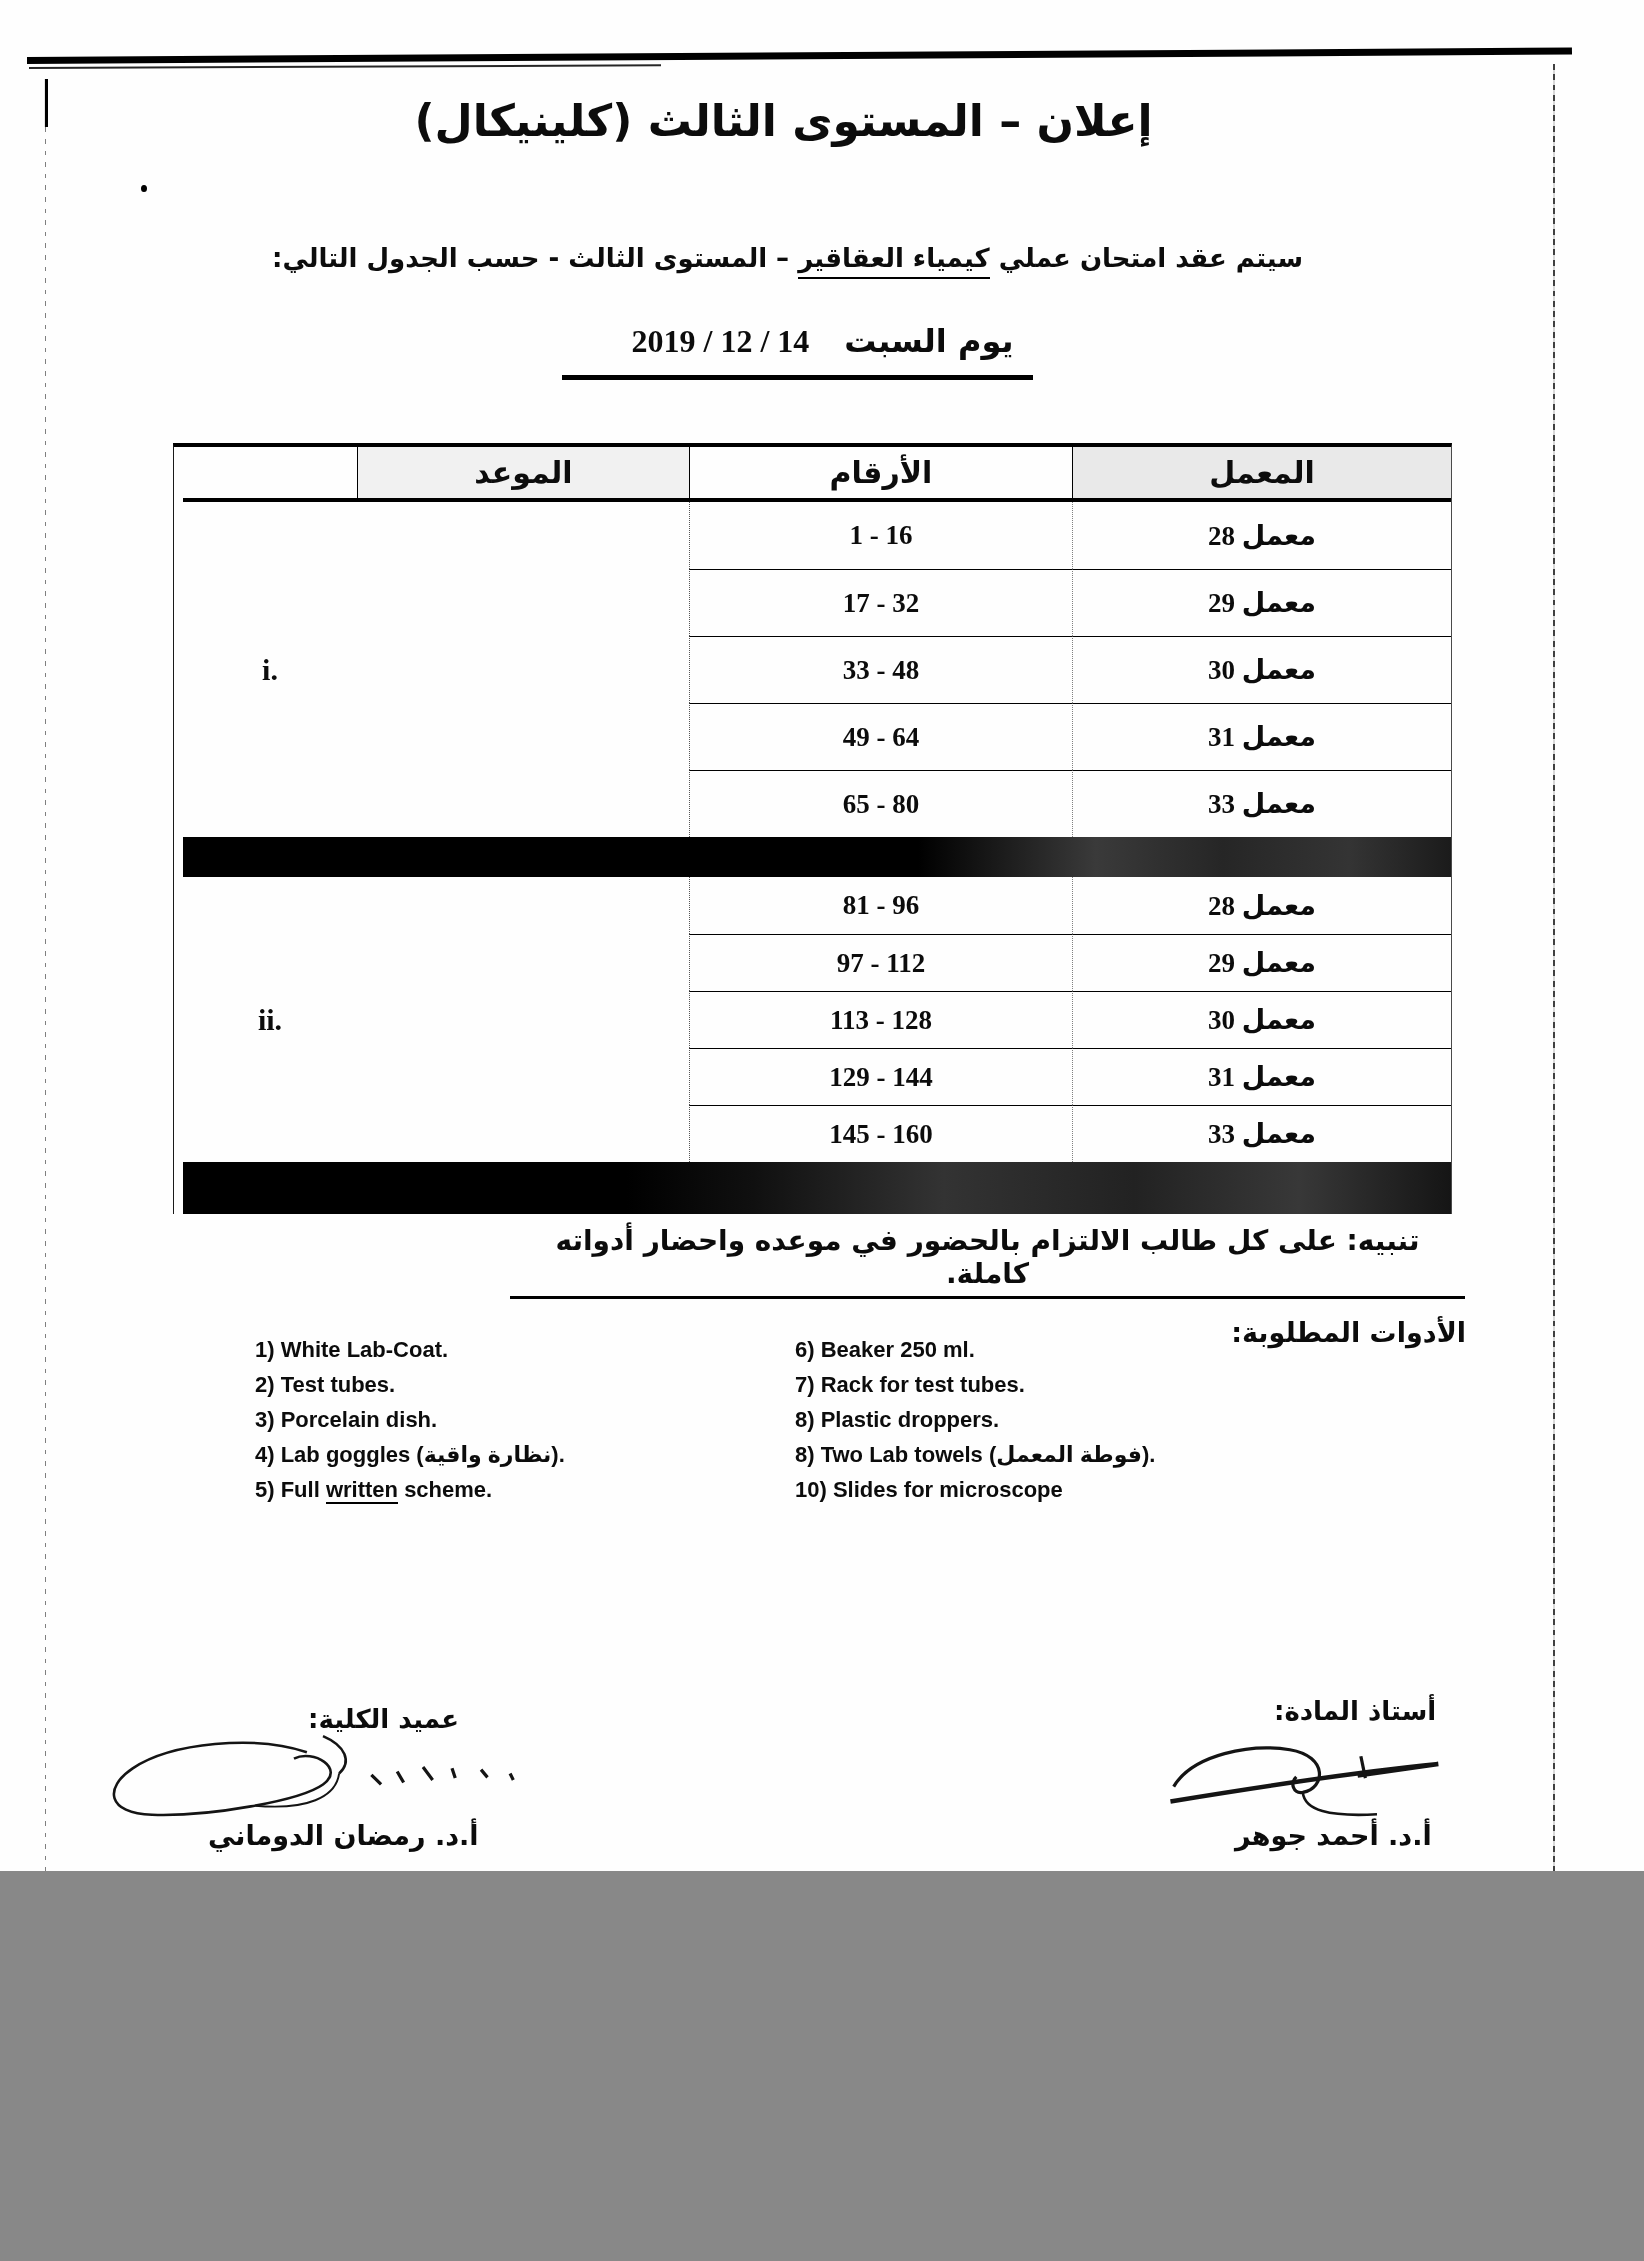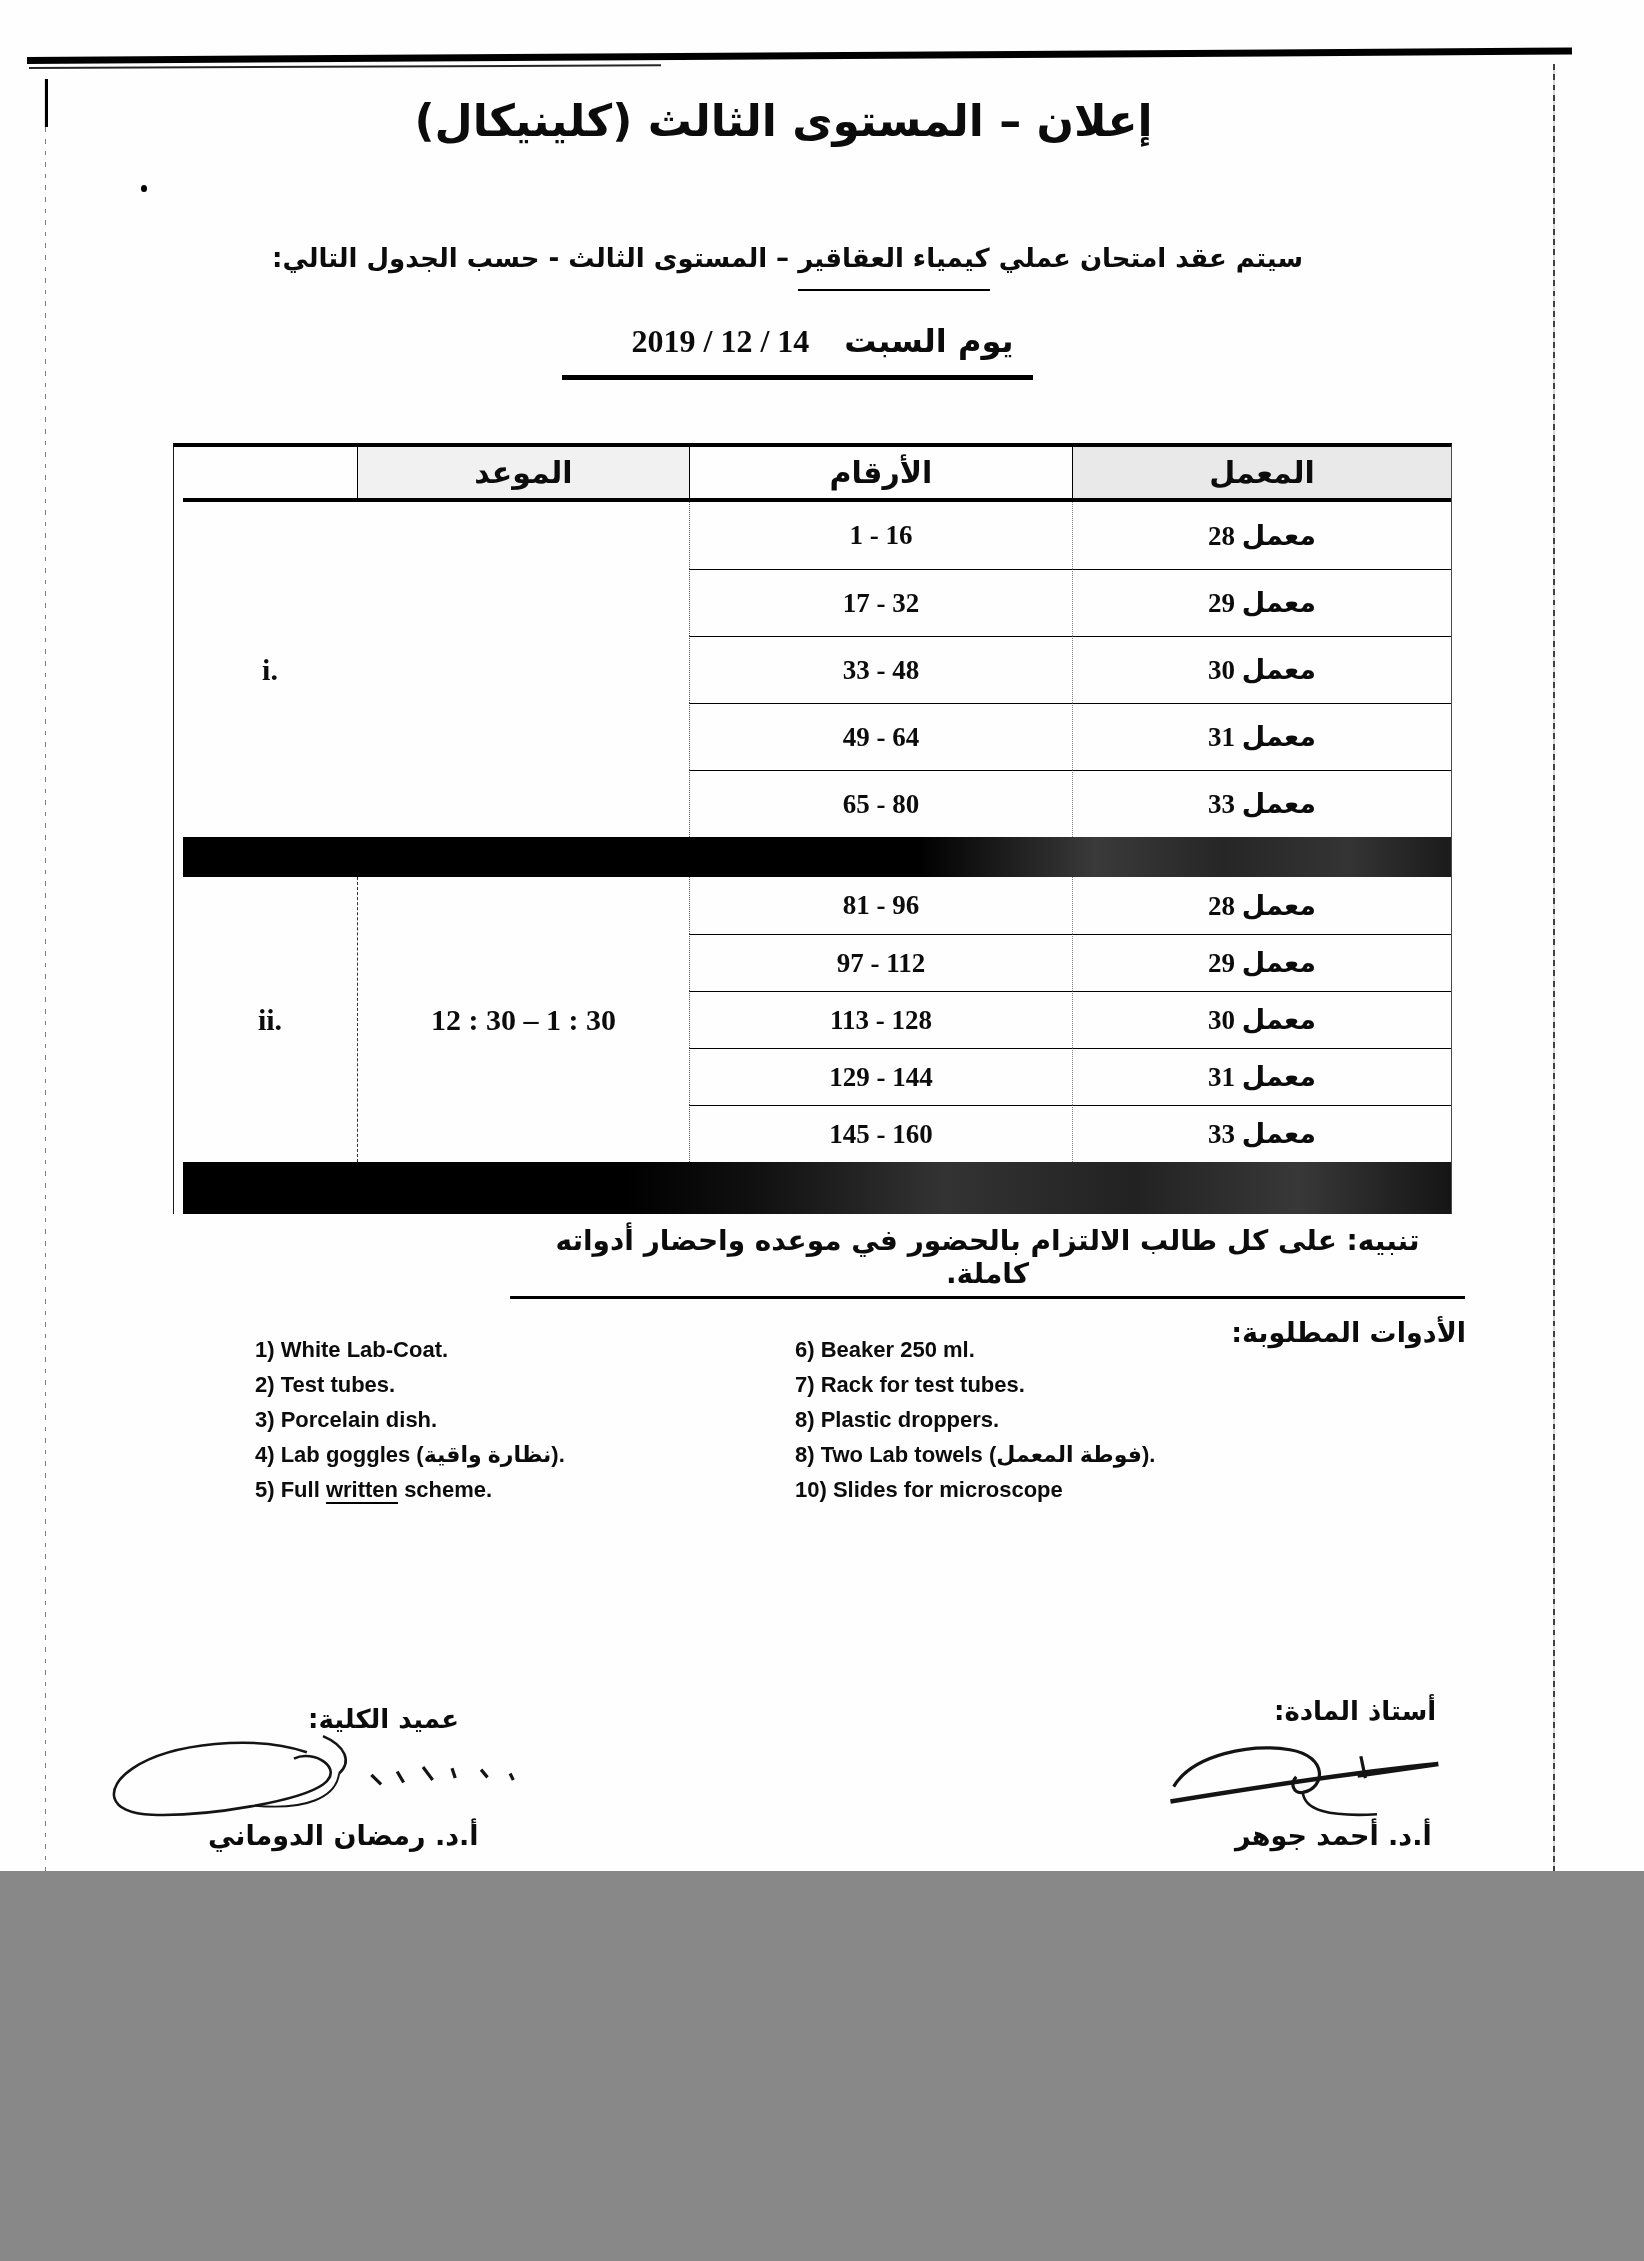--- a/index.html
+++ b/index.html
@@ -14,21 +14,21 @@
   .top-line2{left:29px;top:67px;width:632px;height:1.9px;background:#000;transform:rotate(-0.25deg);transform-origin:left center;opacity:.85;}
   .bottom-line{left:29px;top:2233px;width:1548px;height:2.6px;background:#000;}
   .bottom-line2{left:39px;top:2238px;width:1535px;height:1.3px;background:#000;opacity:.5;}
   .left-line{left:45px;top:81px;width:1.3px;height:2154px;background:repeating-linear-gradient(180deg,rgba(0,0,0,.5) 0 4.5px,transparent 4.5px 11.6px);}
   .left-line-accent{left:43px;top:79px;width:5.2px;height:48px;background:#000;box-shadow:inset 1.9px 0 0 #fff;}
   .right-line{left:1553px;top:64px;width:1.9px;height:2170px;background:repeating-linear-gradient(180deg,rgba(0,0,0,.75) 0 5.8px,rgba(0,0,0,.15) 5.8px 10.3px);}
 
   .title{left:0;top:95px;width:1645px;text-align:center;font-size:44px;font-weight:bold;transform:translateX(-39px);}
   .stray-dot{left:141px;top:185px;width:5.8px;height:7px;background:#000;border-radius:50%;}
   .subtitle{left:0;top:243px;width:1645px;text-align:center;font-size:26px;font-weight:bold;transform:translateX(-35px);direction:rtl;}
-  .subtitle .course{border-bottom:2.6px solid #000;padding-bottom:16px;}
+  .subtitle .course{border-bottom:2.6px solid #000;padding-bottom:4px;}
   .date-line{left:0;top:322px;width:1645px;text-align:center;font-size:32px;font-weight:bold;direction:rtl;}
   .date-line .val{margin-right:35px;}
   .date-underline{left:562px;top:375px;width:471px;height:4.5px;background:#000;}
 
   
   .sched{left:173px;top:443px;display:grid;
     grid-template-columns:174px 332px 383px 379px;
     grid-template-rows:55px 67px 67px 67px 67px 67px 40px 57px 57px 57px 57px 57px 52px;
     border-top:4.5px solid #000;border-left:1.9px solid #1a1a1a;border-right:1.3px solid #4a4a4a;padding-left:9px;}
   .cell{display:flex;align-items:center;justify-content:center;}
@@ -103,21 +103,20 @@
     <div class="cell c-range serif sep" style="grid-area:4/3/5/4;" dir="ltr">33 - 48</div>
     <div class="cell c-lab serif sep" style="grid-area:4/4/5/5;">معمل 30</div>
     <div class="cell c-range serif sep" style="grid-area:5/3/6/4;" dir="ltr">49 - 64</div>
     <div class="cell c-lab serif sep" style="grid-area:5/4/6/5;">معمل 31</div>
     <div class="cell c-range serif sep" style="grid-area:6/3/7/4;" dir="ltr">65 - 80</div>
     <div class="cell c-lab serif sep" style="grid-area:6/4/7/5;">معمل 33</div>
 
     <div class="bar1"></div>
 
     <div class="cell c-session serif" style="grid-area:8/1/13/2;" dir="ltr">ii.</div>
-    <div class="cell c-time serif" style="grid-area:8/2/13/3;" dir="ltr">12 : 30 – 1 : 30</div>
     <div class="cell c-range serif" style="grid-area:8/3/9/4;" dir="ltr">81 - 96</div>
     <div class="cell c-lab serif" style="grid-area:8/4/9/5;">معمل 28</div>
     <div class="cell c-range serif sep" style="grid-area:9/3/10/4;" dir="ltr">97 - 112</div>
     <div class="cell c-lab serif sep" style="grid-area:9/4/10/5;">معمل 29</div>
     <div class="cell c-range serif sep" style="grid-area:10/3/11/4;" dir="ltr">113 - 128</div>
     <div class="cell c-lab serif sep" style="grid-area:10/4/11/5;">معمل 30</div>
     <div class="cell c-range serif sep" style="grid-area:11/3/12/4;" dir="ltr">129 - 144</div>
     <div class="cell c-lab serif sep" style="grid-area:11/4/12/5;">معمل 31</div>
     <div class="cell c-range serif sep" style="grid-area:12/3/13/4;" dir="ltr">145 - 160</div>
     <div class="cell c-lab serif sep" style="grid-area:12/4/13/5;">معمل 33</div>

